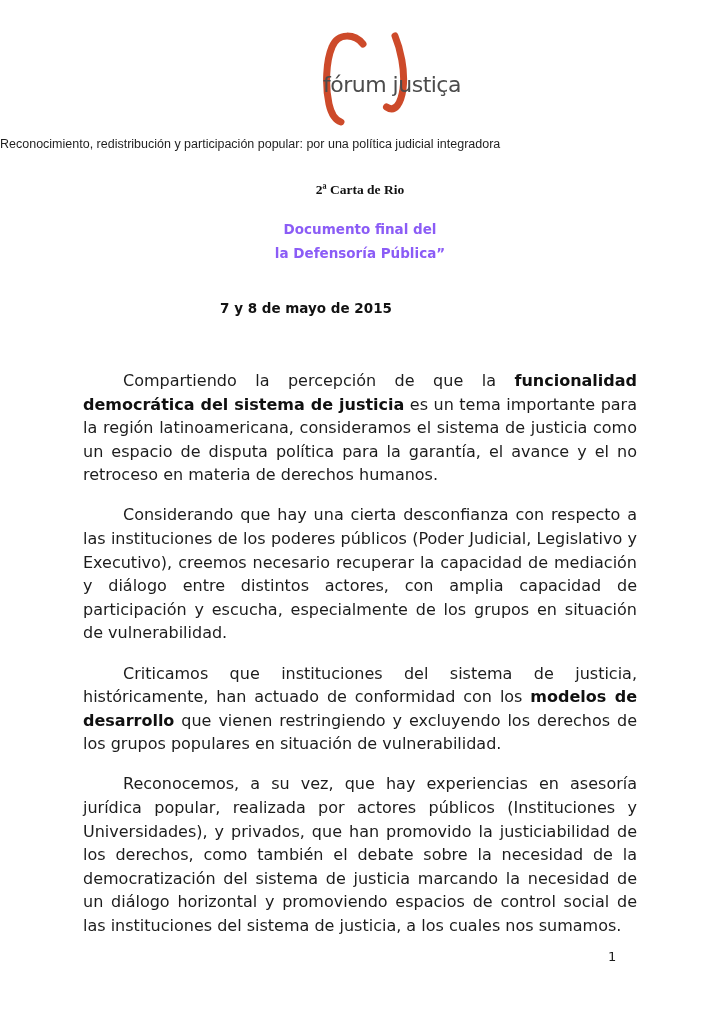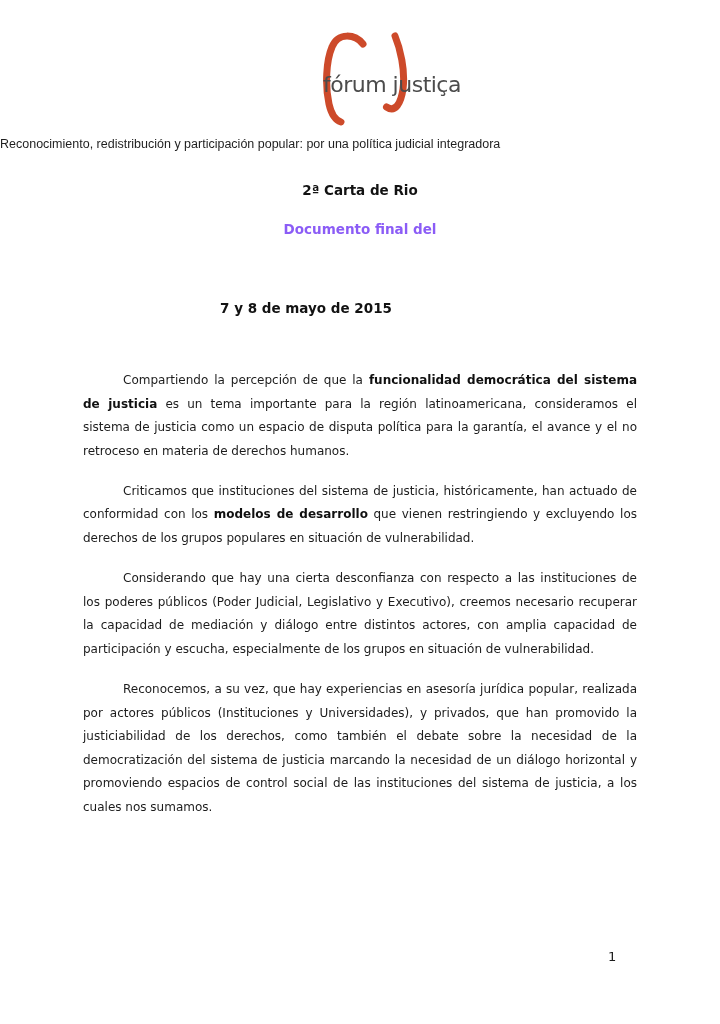--- a/index.html
+++ b/index.html
@@ -21,36 +21,36 @@
   }
   
   .tagline {
     position: absolute; top: 137px; left: 0; width: 720px;
     text-align: left; white-space: nowrap;
     font-family: "Liberation Sans", sans-serif;
     font-size: 12.5px; color: #1f1f1f;
   }
   .doc-title {
     position: absolute; top: 182px; left: 0; width: 720px;
-    text-align: center; font-size: 13.5px; font-weight: bold; color: #121212;
+    text-align: center; font-size: 13.5px; font-weight: bold; color: #121212; font-family: Liberation Serif, serif;
   }
   .doc-subtitle {
     position: absolute; top: 218px; left: 0; width: 720px;
     text-align: center; font-size: 13.5px; font-weight: bold;
     line-height: 23.6px; color: #8b5cf6;
   }
   .doc-subtitle .line { white-space: nowrap; }
   .event-date {
     position: absolute; top: 300px; left: 0; width: 612px;
     text-align: center; font-size: 13.5px; font-weight: bold; color: #121212;
   }
   
   .doc-body {
     position: absolute; top: 369px; left: 83px; width: 554px;
-    font-size: 12px; line-height: 23.6px; color: #1c1c1c;
+    font-size: 16px; line-height: 23.6px; color: #1c1c1c;
     text-align: justify;
   }
   .doc-body p { margin: 0 0 16.5px 0; text-indent: 40px; }
   .doc-body .bold { font-weight: bold; color: #101010; }
   
   .page-number {
     position: absolute; left: 608px; top: 949px;
     font-size: 13px; color: #1c1c1c;
   }
 </style>
@@ -66,26 +66,27 @@
     </svg>
     <span class="logo-text">fórum justiça</span>
   </div>
 
   <div class="tagline">Reconocimiento, redistribución y participación popular: por una política judicial integradora</div>
 
   <div class="doc-title">2ª Carta de Rio</div>
 
   <div class="doc-subtitle">
     <div class="line">Documento final del</div>
+    <div class="line">la Defensoría Pública”</div>
   </div>
 
   <div class="event-date">7 y 8 de mayo de 2015</div>
 
   <main class="doc-body" id="doc-body">
       <p><span>Compartiendo la percepción de que la </span><span class="bold">funcionalidad democrática del sistema de justicia</span><span> es un tema importante para la región latinoamericana, consideramos el sistema de justicia como un espacio de disputa política para la garantía, el avance y el no retroceso en materia de derechos humanos.</span></p>
+      <p><span>Considerando que hay una cierta desconfianza con respecto a las instituciones de los poderes públicos (Poder Judicial, Legislativo y Executivo), creemos necesario recuperar la capacidad de mediación y diálogo entre distintos actores, con amplia capacidad de participación y escucha, especialmente de los grupos en situación de vulnerabilidad.</span></p>
       <p><span>Criticamos que instituciones del sistema de justicia, históricamente, han actuado de conformidad con los </span><span class="bold">modelos de desarrollo</span><span> que vienen restringiendo y excluyendo los derechos de los grupos populares en situación de vulnerabilidad.</span></p>
-      <p><span>Considerando que hay una cierta desconfianza con respecto a las instituciones de los poderes públicos (Poder Judicial, Legislativo y Executivo), creemos necesario recuperar la capacidad de mediación y diálogo entre distintos actores, con amplia capacidad de participación y escucha, especialmente de los grupos en situación de vulnerabilidad.</span></p>
       <p><span>Reconocemos, a su vez, que hay experiencias en asesoría jurídica popular, realizada por actores públicos (Instituciones y Universidades), y privados, que han promovido la justiciabilidad de los derechos, como también el debate sobre la necesidad de la democratización del sistema de justicia marcando la necesidad de un diálogo horizontal y promoviendo espacios de control social de las instituciones del sistema de justicia, a los cuales nos sumamos.</span></p>
     </main>
 
   <div class="page-number">1</div>
 
 </div>
 
 </body></html>

